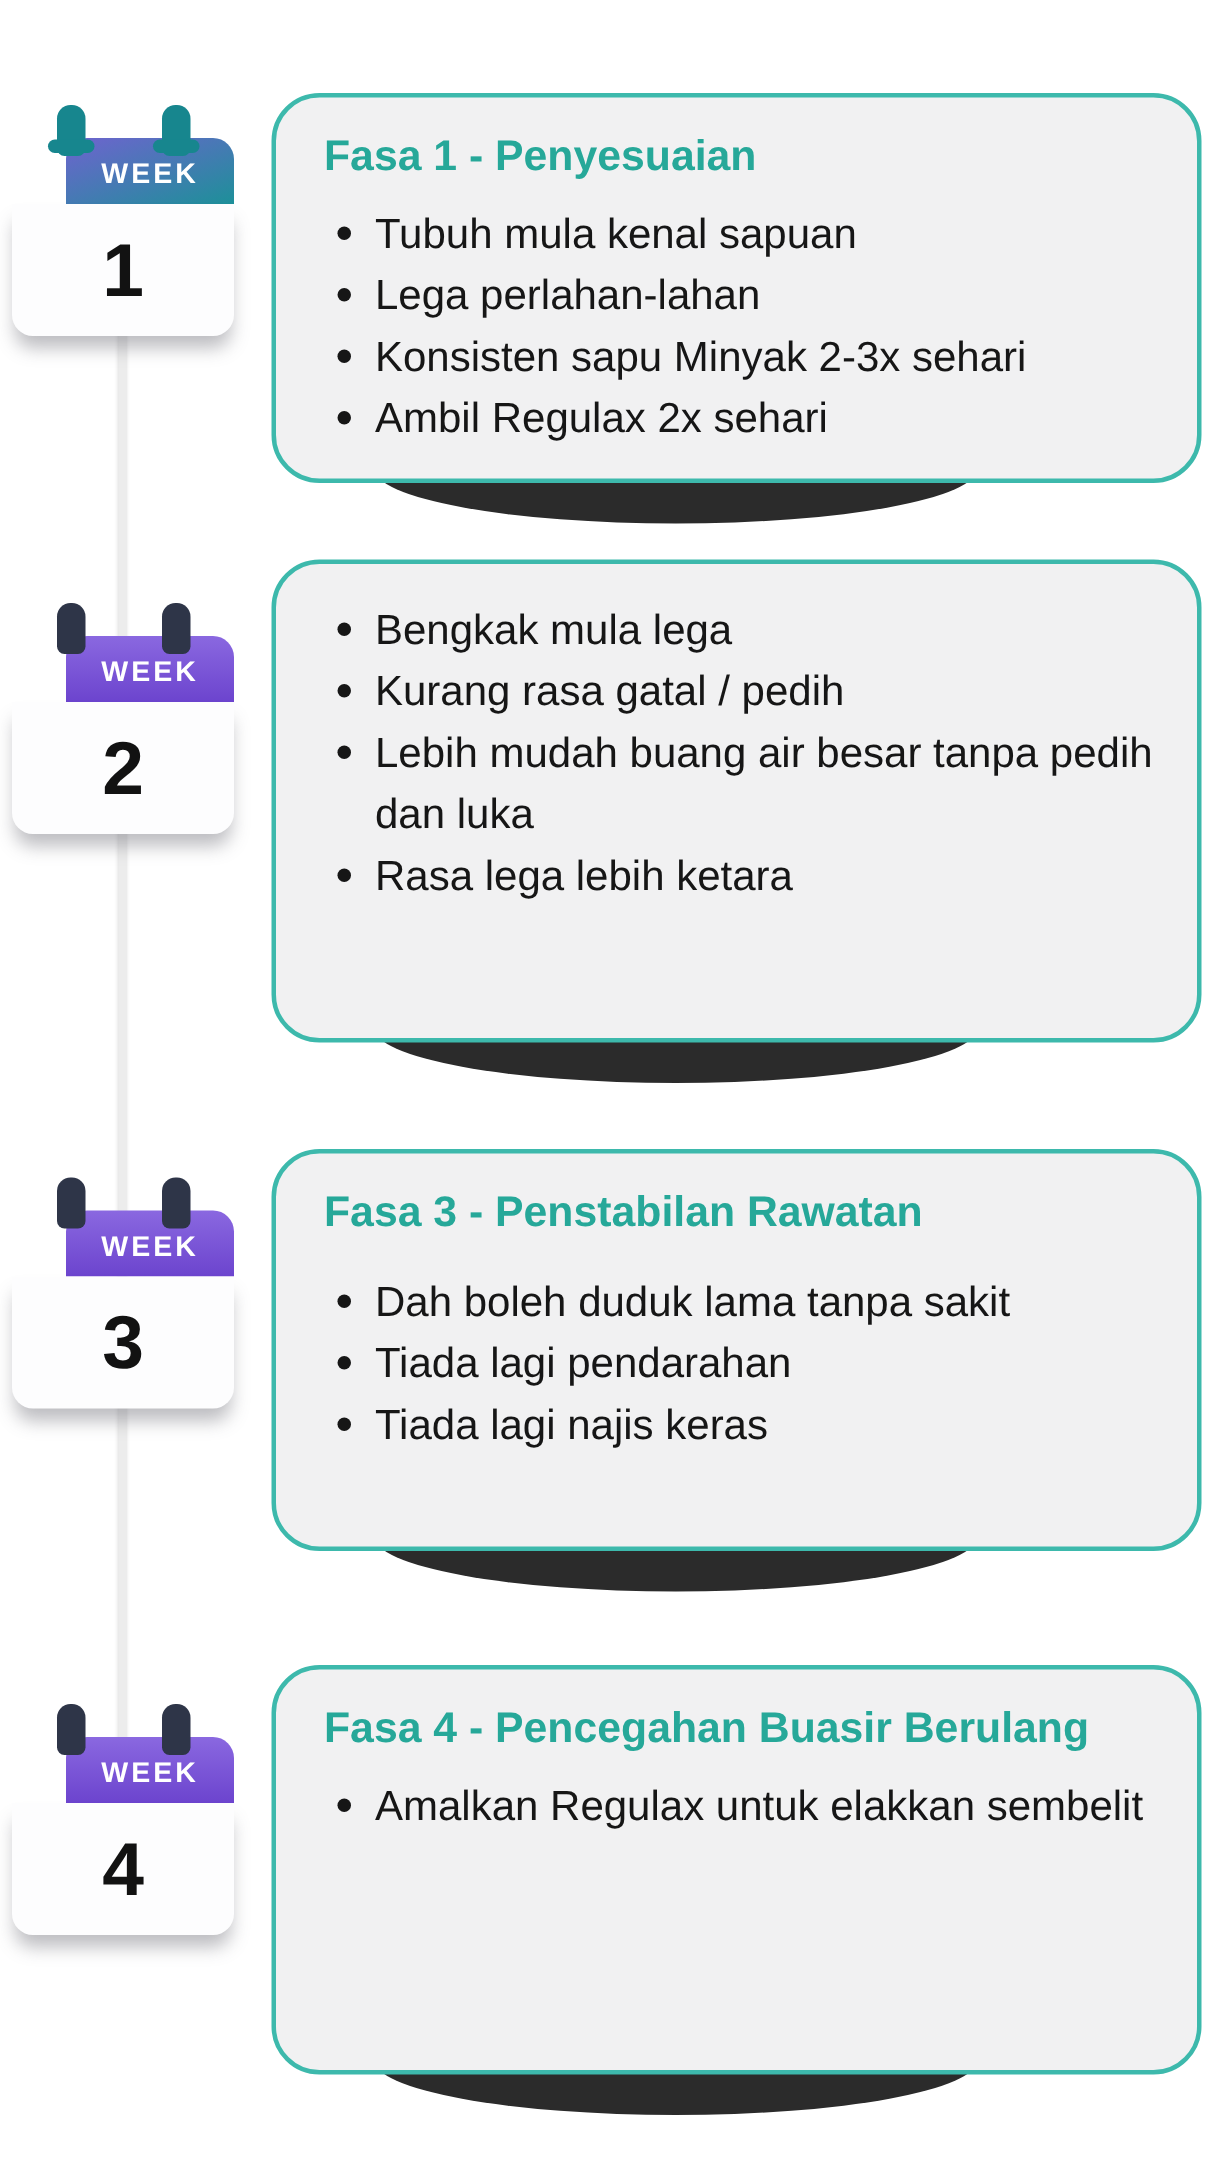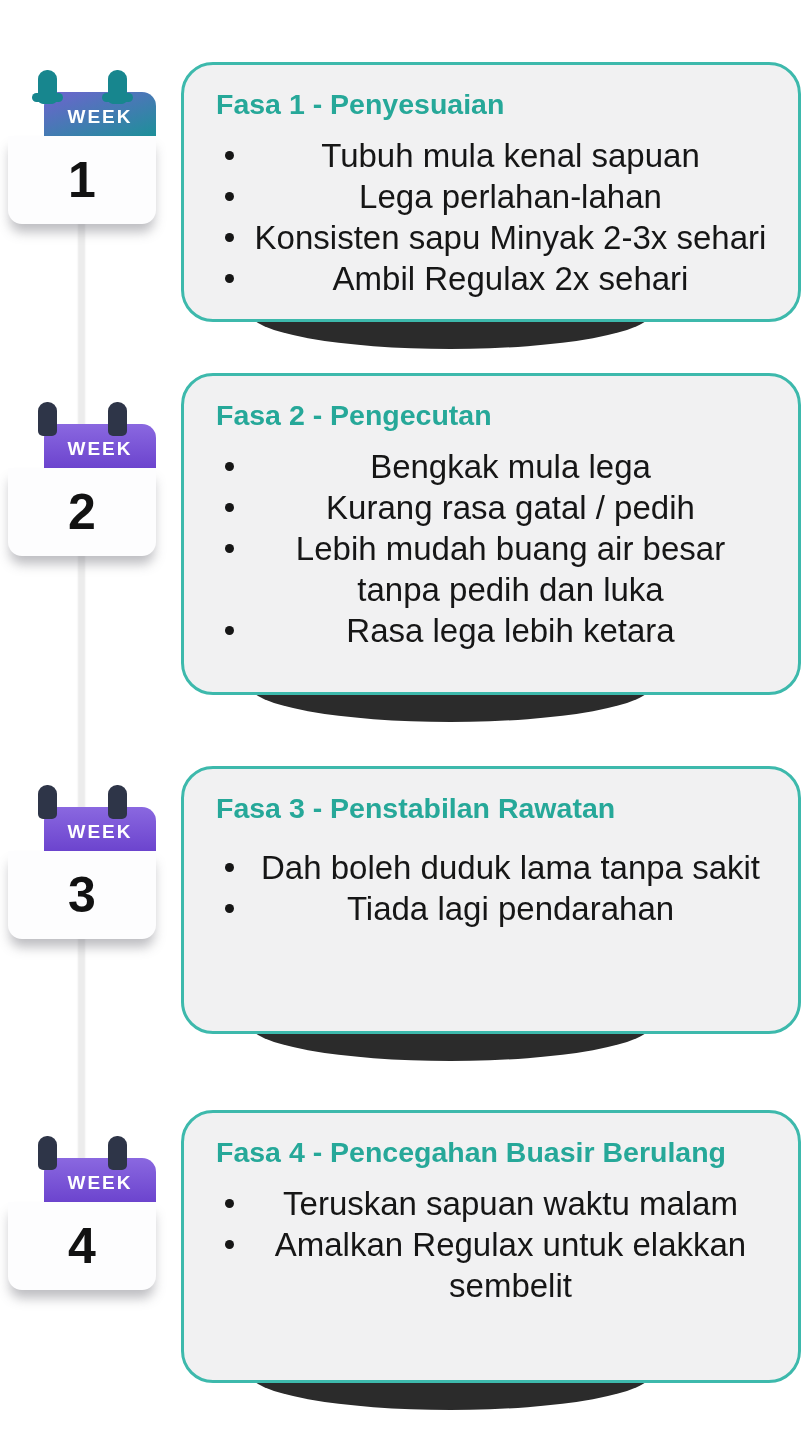--- a/index.html
+++ b/index.html
@@ -95,23 +95,22 @@
     margin:0 0 14px 2px;
     font-size:28.5px;font-weight:700;
     color:var(--accent_teal,#26a899);
   }
   .bullets{
     margin:0 0 0 6px;padding:0;list-style:none;
   }
   .bullets li{
     position:relative;
     padding-left:30px;
-    font-size:33px;line-height:41px;
+    font-size:28px;line-height:41px;
     color:var(--text,#161616);
-    text-align:center;
   }
   .bullets li::before{
     content:"";
     position:absolute;left:5px;top:16px;
     width:9px;height:9px;border-radius:50%;
     background:var(--text,#161616);
   }
   .card-wrap-3 .phase-title{margin-bottom:22px;}
 </style>
 </head>
@@ -174,45 +173,44 @@
           <li>Lega perlahan-lahan</li>
           <li>Konsisten sapu Minyak 2-3x sehari</li>
           <li>Ambil Regulax 2x sehari</li>
         </ul>
     </div>
   </div>
 
   <div class="card-wrap card-wrap-2">
     <div class="card-shadow"></div>
     <div class="card">
-      <h2 class="phase-title">Fasa 2 - Pengecutan</h2>
       <ul class="bullets">
           <li>Bengkak mula lega</li>
           <li>Kurang rasa gatal / pedih</li>
           <li>Lebih mudah buang air besar tanpa pedih dan luka</li>
           <li>Rasa lega lebih ketara</li>
         </ul>
     </div>
   </div>
 
   <div class="card-wrap card-wrap-3">
     <div class="card-shadow"></div>
     <div class="card">
       <h2 class="phase-title">Fasa 3 - Penstabilan Rawatan</h2>
       <ul class="bullets">
           <li>Dah boleh duduk lama tanpa sakit</li>
           <li>Tiada lagi pendarahan</li>
+          <li>Tiada lagi najis keras</li>
         </ul>
     </div>
   </div>
 
   <div class="card-wrap card-wrap-4">
     <div class="card-shadow"></div>
     <div class="card">
       <h2 class="phase-title">Fasa 4 - Pencegahan Buasir Berulang</h2>
       <ul class="bullets">
-          <li>Teruskan sapuan waktu malam</li>
           <li>Amalkan Regulax untuk elakkan sembelit</li>
         </ul>
     </div>
   </div>
 
 </div>
 
 </body></html>

